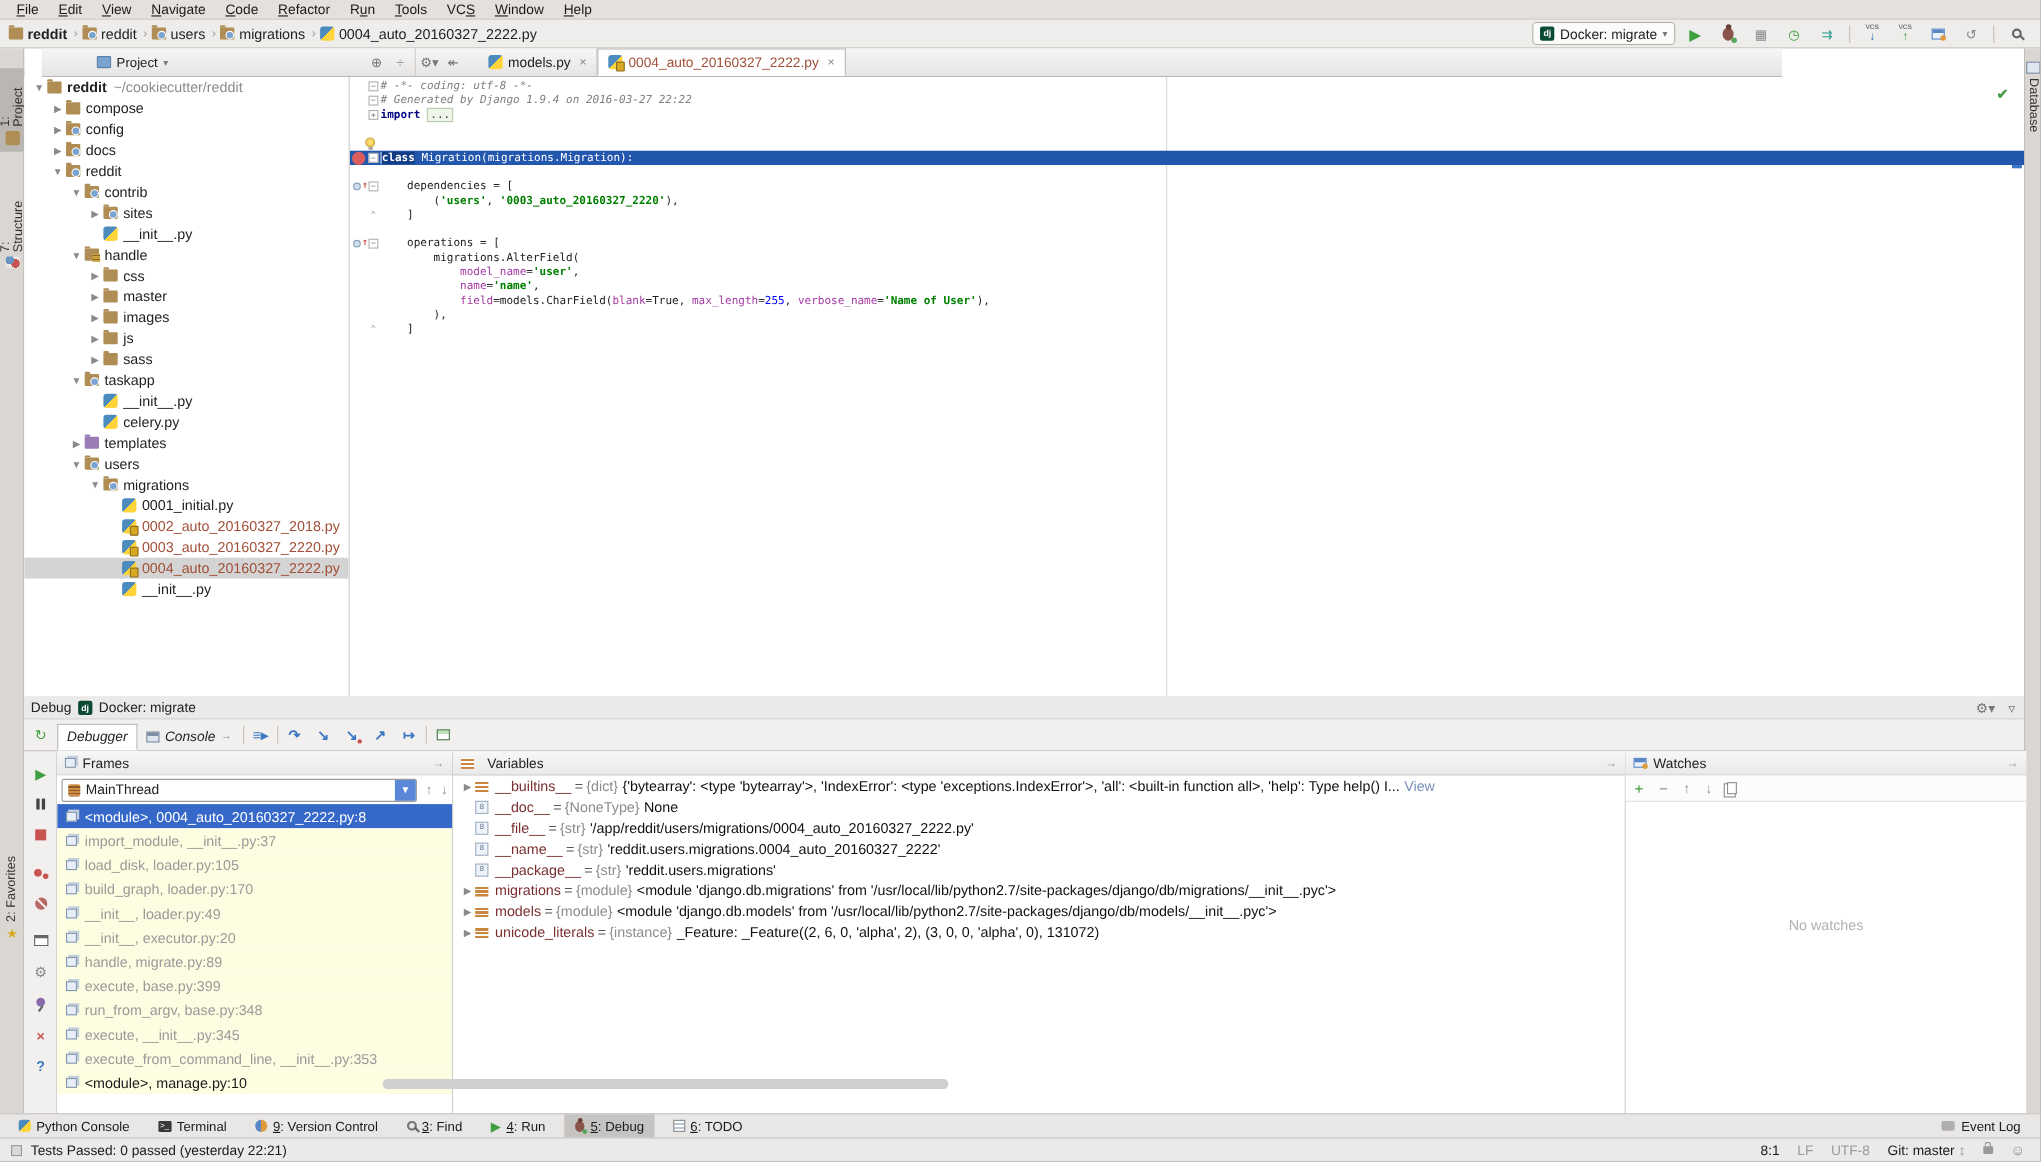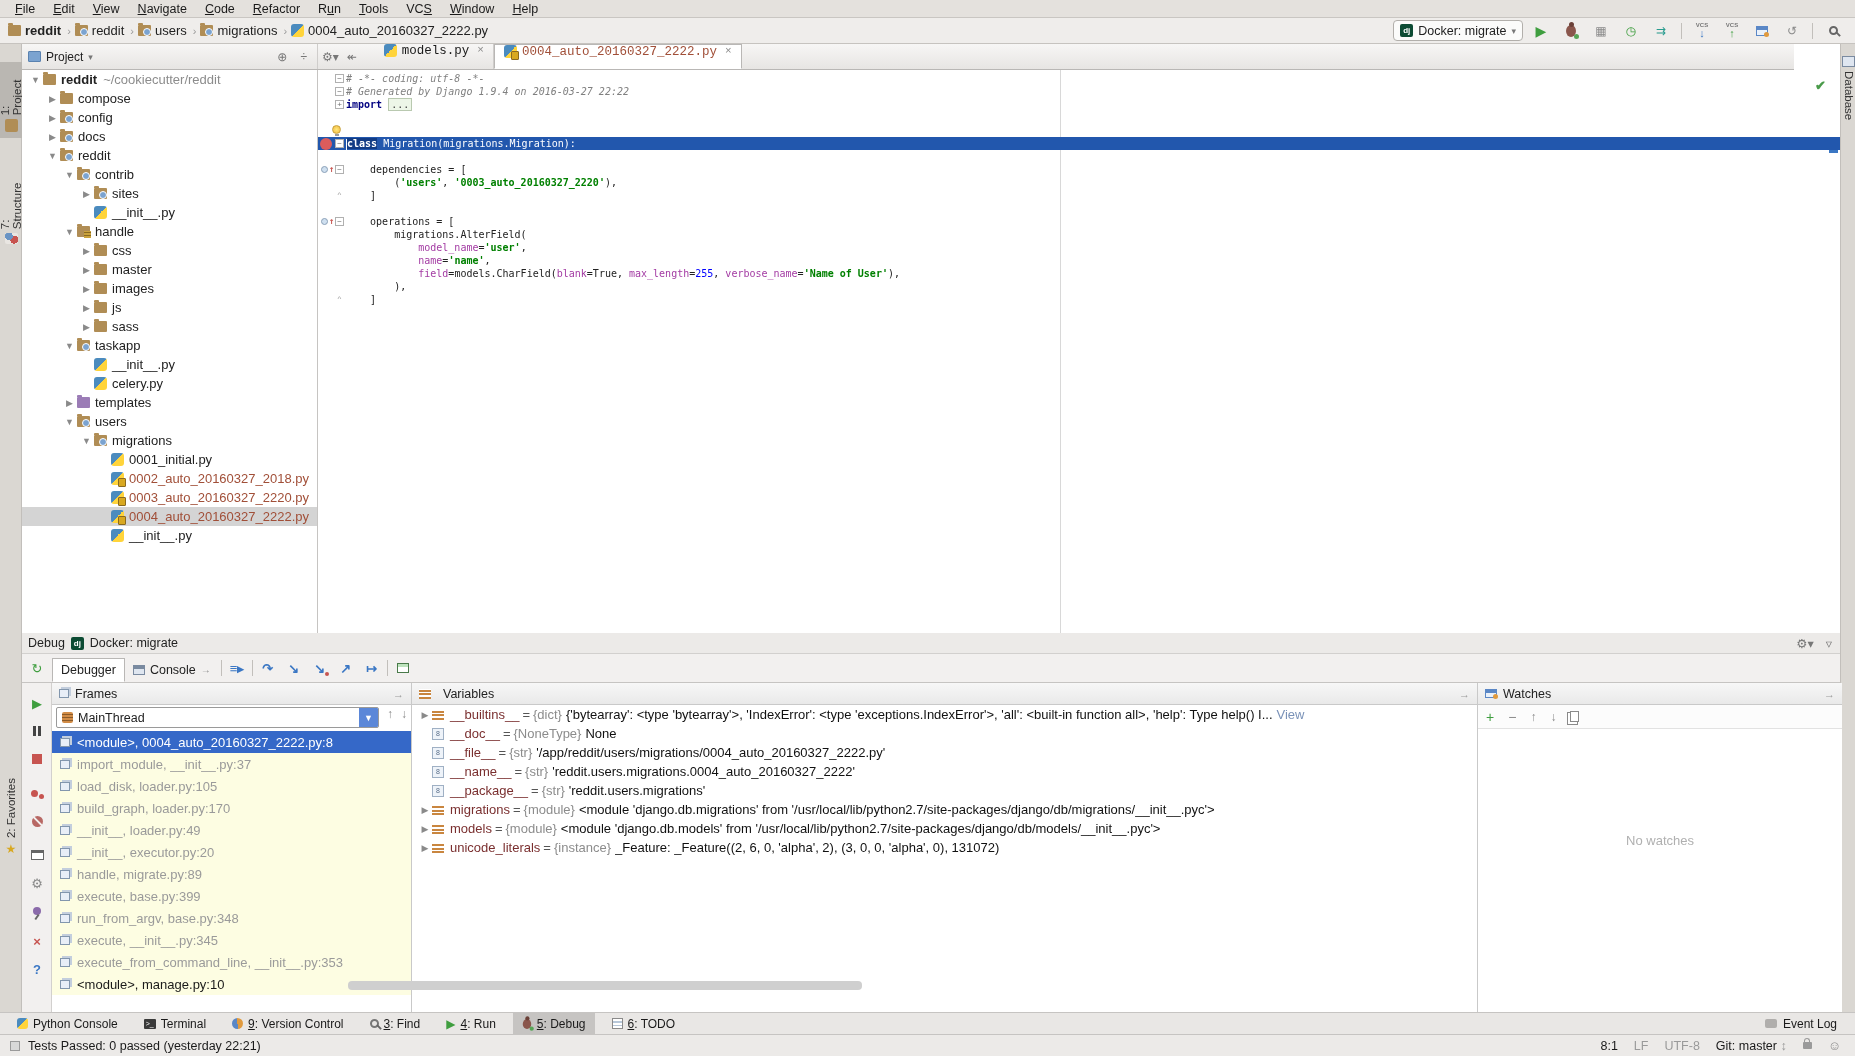--- a/index.html
+++ b/index.html
@@ -30,27 +30,27 @@
   .bug{width:10px;height:12px;border-radius:50%;background:#8a564c;position:relative;}
   .bug::before{content:'';position:absolute;top:-3px;left:2.5px;width:5px;height:5px;border-radius:50%;background:#6b4038;}
   .bug::after{content:'';position:absolute;right:-3px;bottom:-2px;width:5px;height:5px;border-radius:50%;background:#57a557;}
   .mag{width:9px;height:9px;border:2px solid #666;border-radius:50%;position:relative;}
   .mag::after{content:'';position:absolute;width:6px;height:2px;background:#666;transform:rotate(45deg);right:-5px;bottom:-2px;}
   .win-ico{width:12px;height:10px;border:1px solid #5a87c6;background:#eaf1fa;position:relative;}
   .win-ico::before{content:'';position:absolute;left:0;top:0;right:0;height:3px;background:#5a87c6;}
   .win-ico::after{content:'';position:absolute;right:-2px;bottom:-2px;width:5px;height:5px;border-radius:50%;background:#e09a3e;}
 
   
-  .striprow{position:absolute;left:22px;top:44px;width:1772px;height:26px;background:linear-gradient(#f7f6f5,#e7e5e3);border-bottom:1px solid #b9b7b5;display:flex;align-items:center;}
+  .striprow{position:absolute;left:38px;top:44px;width:1582px;height:26px;background:linear-gradient(#f7f6f5,#e7e5e3);border-bottom:1px solid #b9b7b5;display:flex;align-items:center;padding-left:44px;}
   .proj-head{width:296px;display:flex;align-items:center;gap:5px;padding:0 6px;height:100%;border-right:1px solid #cfcdcb;}
   .ph-ico{width:13px;height:11px;background:#7ba3d0;border:1px solid #5a82b0;border-radius:1px;}
   .ph-spacer{flex:1;}
   .hd-btn{color:#777;font-size:12px;padding:0 4px;cursor:default;}
   .ed-tabs{display:flex;align-items:flex-end;height:100%;padding-left:14px;}
-  .ed-tab{display:flex;align-items:flex-start;gap:5px;height:25px;padding:0 9px;font-size:12.5px;border-right:1px solid #cfcdcb;color:#1a1a1a;font-family:Liberation Mono, monospace;}
+  .ed-tab{display:flex;align-items:center;gap:5px;height:25px;padding:0 9px;font-size:12.5px;border-right:1px solid #cfcdcb;color:#1a1a1a;}
   .ed-tab.sel{background:#fff;border:1px solid #b9b7b5;border-bottom:1px solid #fff;}
   .tab-x{color:#8a8a8a;font-size:11px;margin-left:3px;}
 
   
   .stripe{position:absolute;background:#dad7d2;}
   .stripe.l{left:0;top:44px;width:22px;height:968px;border-right:1px solid #c2bfbb;}
   .stripe.r{left:1840px;top:44px;width:15px;height:968px;border-left:1px solid #c2bfbb;}
   .stripe-btn{position:absolute;left:0;width:22px;display:flex;flex-direction:column;align-items:center;gap:4px;padding:6px 0;font-size:11.5px;color:#333;}
   .stripe-btn.active{background:#bab7b2;}
   .v-up{writing-mode:vertical-rl;transform:rotate(180deg);}
@@ -104,41 +104,41 @@
   .bulb::after{content:'';position:absolute;left:2px;bottom:-3px;width:4px;height:2px;background:#9a9a9a;}
   .caret{display:inline-block;width:1px;height:11px;background:#fff;vertical-align:middle;}
   .ok-check{position:absolute;right:14px;top:8px;color:#4a9b4a;font-size:13px;font-weight:bold;}
   .stripe-mark{position:absolute;right:2px;top:80px;width:9px;height:3px;background:#3b77c4;}
 
   
   .debug{position:absolute;left:22px;top:633px;width:1818px;height:379px;background:#f2f0ef;}
   .dbg-title{position:absolute;left:0;top:0;width:100%;height:20px;display:flex;align-items:center;gap:6px;padding-left:6px;font-size:12.5px;background:#eceae8;}
   .dbg-title .right{position:absolute;right:8px;display:flex;gap:12px;color:#777;}
   .dbg-toolbar{position:absolute;left:0;top:20px;width:100%;height:30px;border-top:1px solid #d2d0ce;border-bottom:1px solid #c6c4c2;display:flex;align-items:center;background:#f2f0ef;}
-  .dbg-tab{display:flex;align-items:center;gap:5px;height:24px;padding:0 8px;margin-top:3px;font-size:12.5px;color:#222;}
+  .dbg-tab{display:flex;align-items:center;gap:5px;height:24px;padding:0 8px;margin-top:3px;font-size:12.5px;color:#222;font-style:italic;}
   .dbg-tab.sel{background:#fff;border:1px solid #b9b7b5;border-bottom-color:#fff;}
   .console-ico{width:12px;height:10px;border:1px solid #7a8aa0;background:#dfe6f0;position:relative;}
   .console-ico::before{content:'';position:absolute;left:0;top:0;right:0;height:3px;background:#7a8aa0;}
   .st{width:26px;height:22px;display:flex;align-items:center;justify-content:center;font-size:13px;font-weight:bold;color:#3b77c4;position:relative;}
   .st .dot{position:absolute;right:4px;bottom:3px;width:4px;height:4px;border-radius:50%;background:#c75450;}
   .calc{width:12px;height:10px;border:1px solid #4a7a4a;background:linear-gradient(#bde3bd 0 3px,#fff 3px);}
   .dbg-left{position:absolute;left:0;top:50px;width:30px;height:329px;border-right:1px solid #d2d0ce;}
   .dl-ico{position:absolute;left:0;width:30px;height:20px;display:flex;align-items:center;justify-content:center;font-size:13px;}
   .pause-ico{width:8px;height:10px;border-left:3px solid #444;border-right:3px solid #444;}
   .stop-ico{width:10px;height:10px;background:#c75450;}
   .vbp-ico{width:7px;height:7px;border-radius:50%;background:#c75450;box-shadow:7px 3px 0 -1px #c75450;margin-right:6px;}
   .mute-ico{width:11px;height:11px;border-radius:50%;background:#b86864;position:relative;}
   .mute-ico::after{content:'';position:absolute;left:-1px;top:4.5px;width:13px;height:2px;background:#f2f0ef;transform:rotate(45deg);}
   .layout-ico{width:13px;height:10px;border:1px solid #666;background:#fff;border-top-width:3px;}
   .pin-ico{width:8px;height:8px;border-radius:50%;background:#8a6aaa;position:relative;}
   .pin-ico::after{content:'';position:absolute;left:3px;bottom:-5px;width:2px;height:6px;background:#666;transform:rotate(35deg);}
   .panel{position:absolute;top:50px;height:329px;background:#fff;}
   .p-head{height:22px;background:linear-gradient(#f7f7f7,#e9e9e9);border-bottom:1px solid #c9c9c9;display:flex;align-items:center;gap:6px;padding:0 7px;font-size:12.5px;}
   .p-head .popout{margin-left:auto;color:#9a9a9a;font-size:11px;}
-  .frame-combo-row{height:26px;display:flex;gap:8px;padding:2px 4px;background:#fff;}
+  .frame-combo-row{height:26px;display:flex;align-items:center;gap:8px;padding:2px 4px;background:#fff;}
   .combo{flex:1;height:21px;border:1px solid #9a9a9a;border-radius:2px;background:#fff;display:flex;align-items:center;gap:5px;padding-left:5px;position:relative;font-size:12.5px;}
   .combo .dd{position:absolute;right:0;top:0;bottom:0;width:19px;background:#5b87d8;color:#fff;font-size:9px;display:flex;align-items:center;justify-content:center;border-radius:0 1px 1px 0;}
   .tico{width:11px;height:11px;background:repeating-linear-gradient(0deg,#d28c46 0 2px,#8a5a28 2px 3px);border-radius:2px;}
   .arr-btn{color:#8a8a8a;font-size:12px;font-weight:bold;}
   .frames-list{overflow:hidden;}
   .frame-row{height:22px;display:flex;align-items:center;gap:7px;padding-left:8px;font-size:13px;background:#fdfde2;color:#9a9a9a;white-space:nowrap;}
   .frame-row.cur{background:#3568c8;color:#fff;}
   .frame-row.proj{color:#1a1a1a;}
   .fico{width:10px;height:9px;border:1px solid #8296ad;background:#e8eef7;box-shadow:2px -2px 0 #c3cedd;flex:none;}
   .var-row{height:19px;display:flex;align-items:center;padding-left:6px;font-size:13px;white-space:nowrap;overflow:hidden;}

